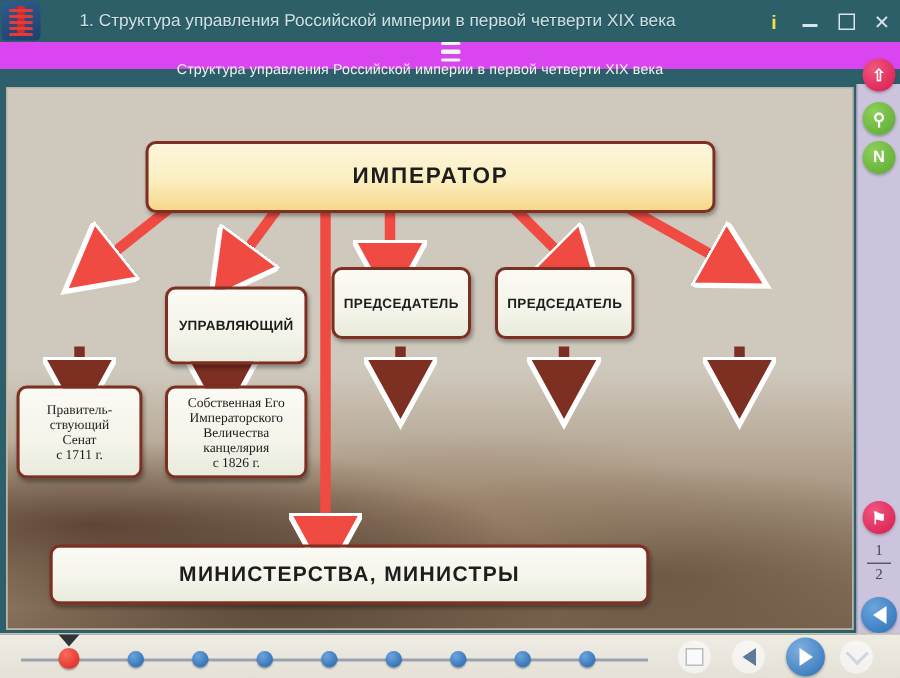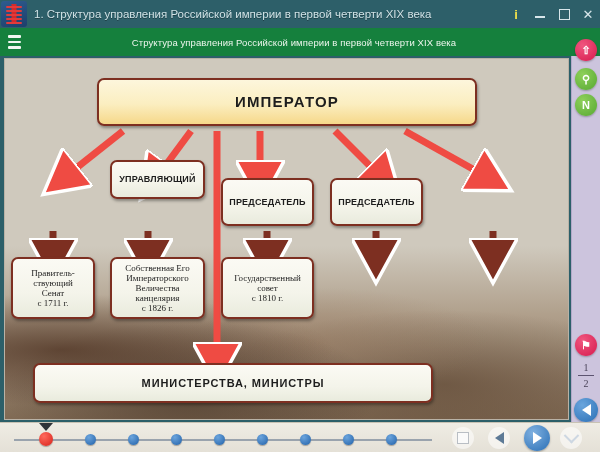--- a/index.html
+++ b/index.html
@@ -40,41 +40,41 @@
     background: #d42a2a;
   }
   #app-icon .bar {
     position: absolute; left: 5px;
     height: 2px; background: #e23b3b;
     border-radius: 1px;
   }
   #title-text {
     color: #cfe2e6;
     font-size: 11.5px;
-    margin-left: 7px;
+    margin-left: 26px;
     white-space: nowrap;
     flex: 1 1 auto;
     text-shadow: 0 1px 0 rgba(0,0,0,.35);
   }
   .win-btn {
     width: 24px; height: 26px;
     display: flex; align-items: center; justify-content: center;
     color: #d7e6ea; font-size: 13px;
     flex: none;
   }
   .win-btn.info { color: #f2e14a; font-weight: bold; font-size: 13px; }
   .win-btn .min-glyph { width: 10px; height: 2px; background: #d7e6ea; margin-top: 6px; }
   .win-btn .max-glyph { width: 9px; height: 9px; border: 1.6px solid #d7e6ea; }
 
   
   #subheader {
     position: absolute; left: 0; top: 28px;
-    width: 600px; height: 28px;
-    background: #15803d;
-    display: flex; align-items: center;
+    width: 600px; height: 18px;
+    background: #d946ef;
+    display: flex; align-items: center; flex-direction: column;
   }
   #hamburger {
     width: 28px; height: 28px;
     display: flex; flex-direction: column;
     align-items: center; justify-content: center;
     gap: 3px;
   }
   #hamburger span {
     display: block; width: 13px; height: 2.4px;
     background: #f2f7f2; border-radius: 1px;
@@ -189,21 +189,21 @@
   }
   .node .label {
     font-family: "Liberation Sans", sans-serif;
     color: #1d1d1d;
     line-height: 1.12;
     padding: 2px 3px;
   }
   .node.emperor .label { font-size: 15px; font-weight: bold; letter-spacing: 1.2px; }
   .node.role .label    { font-size: 9px;  font-weight: bold; letter-spacing: .2px; }
   .node.organ .label   { font-size: 9px;  font-family: "Liberation Serif", serif; }
-  .node.ministries .label { font-size: 11px; font-weight: bold; letter-spacing: .9px; }
+  .node.ministries .label { font-size: 14px; font-weight: bold; letter-spacing: .9px; }
 
   
   .arrow-svg { position: absolute; left: 0; top: 0; width: 100%; height: 100%; z-index: 4; pointer-events: none; }
 
   
   #bottombar {
     position: absolute; left: 0; top: 422px;
     width: 600px; height: 30px;
     background: linear-gradient(180deg,#efece4 0%,#e4e0d6 100%);
     border-top: 1px solid #c8c2b4;
@@ -333,42 +333,39 @@
 
         <g stroke="#7d2f21" stroke-width="7" fill="none" marker-end="url(#ahD)">
           <path d="M48,172 L48,196"></path>
           <path d="M143,172 L143,196"></path>
           <path d="M262,172 L262,196"></path>
           <path d="M371,172 L371,196"></path>
           <path d="M488,172 L488,196"></path>
         </g>
       </svg>
 
-      <div class="node gold emperor" style="left:92px; top:19px; width:380px; height:48px;">
+      <div class="node gold emperor" style="left:92px; top:35px; width:380px; height:48px;">
         <span class="label">ИМПЕРАТОР</span>
       </div>
 
-      <div class="node cream role" style="left:105px; top:101px; width:95px; height:39px;">
+      <div class="node cream role" style="left:105px; top:132px; width:95px; height:52px;">
         <span class="label">УПРАВЛЯЮЩИЙ</span>
       </div>
       <div class="node cream role" style="left:216px; top:119px; width:93px; height:48px;">
         <span class="label">ПРЕДСЕДАТЕЛЬ</span>
       </div>
       <div class="node cream role" style="left:325px; top:119px; width:93px; height:48px;">
         <span class="label">ПРЕДСЕДАТЕЛЬ</span>
       </div>
 
       <div class="node cream organ" style="left:6px;  top:198px; width:84px; height:62px;">
         <span class="label">Правитель-<br>ствующий<br>Сенат<br>с 1711 г.</span>
       </div>
       <div class="node cream organ" style="left:105px; top:198px; width:95px; height:62px;">
         <span class="label">Собственная Его<br>Императорского<br>Величества<br>канцелярия<br>с 1826 г.</span>
-      </div>
-      <div class="node cream organ" style="left:216px; top:198px; width:93px; height:62px;">
-        <span class="label">Государственный<br>совет<br>с 1810 г.</span>
       </div>
 
       <div class="node cream ministries" style="left:28px; top:304px; width:400px; height:40px;">
         <span class="label">МИНИСТЕРСТВА, МИНИСТРЫ</span>
       </div>
 
     </div>
   </div>
 
   <div id="bottombar">

